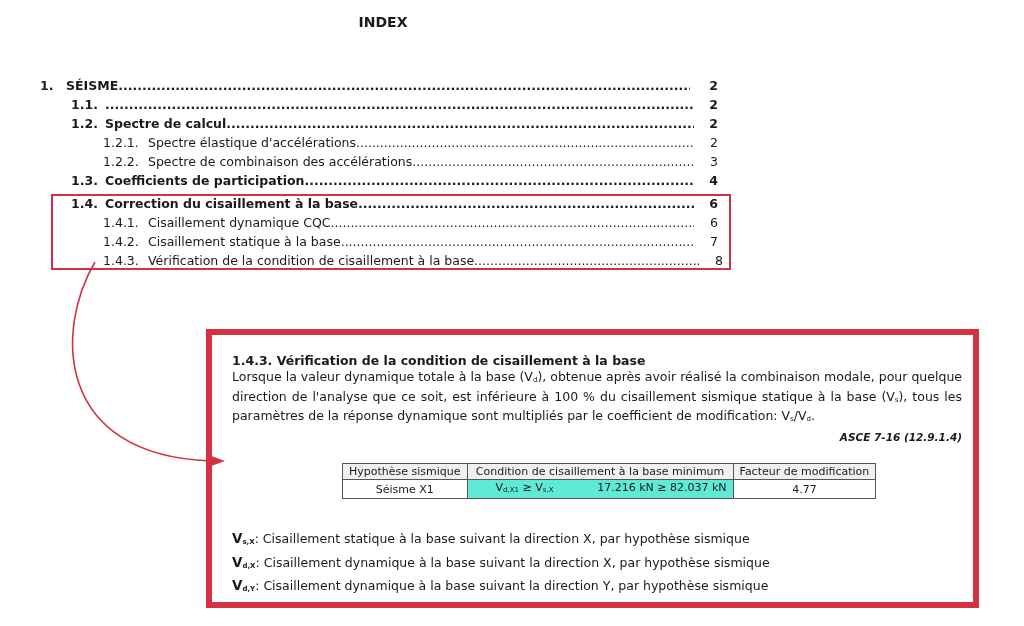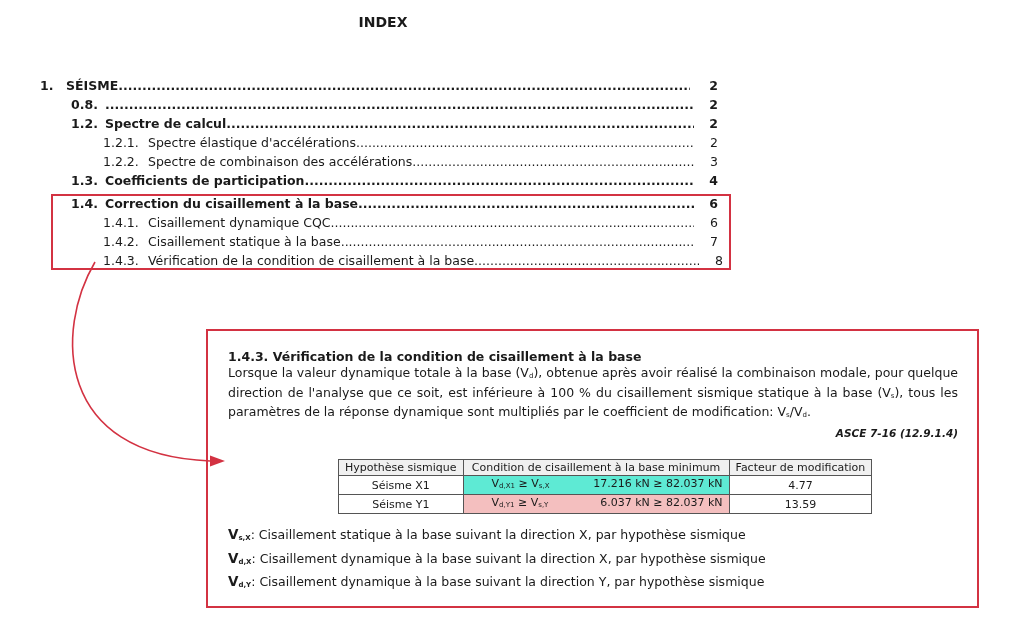--- a/index.html
+++ b/index.html
@@ -31,21 +31,21 @@
   .lvl1 { font-weight: bold; }
   .lvl2 { font-weight: bold; }
   .lvl3 { font-weight: normal; }
 
   .highlight-box {
     position: absolute; left: 51px; top: 194px; width: 680px; height: 76px;
     border: 2px solid #d33242; box-sizing: border-box;
   }
   .detail-box {
     position: absolute; left: 206px; top: 329px; width: 773px; height: 279px;
-    border: 2px solid #84cc16; box-sizing: border-box;
+    border: 6px solid #84cc16; box-sizing: border-box;
   }
   .detail-inner { position: absolute; left: 20px; top: 17px; width: 730px; }
   .sec-heading { font-weight: bold; font-size: 12.5px; margin: 0; line-height: 17px; }
   .sec-para {
     font-size: 12.5px; line-height: 16.5px; margin: 0; text-align: justify;
   }
   .sub { font-size: 7px; vertical-align: -1px; }
   .ref {
     text-align: right; font-style: italic; font-weight: bold; font-size: 10.5px;
     margin-top: 3px;
@@ -75,21 +75,21 @@
 <div class="index-title">INDEX</div>
 
 <div class="toc">
   <div class="toc-row lvl1" style="left:40px; top:76px; width:650px;">
     <span class="num" style="width:26px;">1.</span>
     <span class="lbl">SÉISME</span>
     <span class="dots"></span>
     <span class="page">2</span>
   </div>
   <div class="toc-row lvl2" style="left:71px; top:95px; width:623px;">
-    <span class="num" style="width:34px;">0.8.</span>
+    <span class="num" style="width:34px;">1.1.</span>
     <span class="dots"></span>
     <span class="page" style="right:-24px;">2</span>
   </div>
   <div class="toc-row lvl2" style="left:71px; top:114px; width:623px;">
     <span class="num" style="width:34px;">1.2.</span>
     <span class="lbl">Spectre de calcul</span>
     <span class="dots"></span>
     <span class="page" style="right:-24px;">2</span>
   </div>
   <div class="toc-row lvl3" style="left:103px; top:133px; width:591px;">
@@ -159,30 +159,20 @@
       <tr>
         <td class="c">Séisme X1</td>
         <td class="cond" style="background: #5eead4;">
           <div class="cond-wrap">
             <span class="cond-sym"><span>V</span><span class="sub">d,X1</span><span> ≥ V</span><span class="sub">s,X</span></span>
             <span>17.216 kN ≥ 82.037 kN</span>
           </div>
         </td>
         <td class="c">4.77</td>
       </tr>
-      <tr>
-        <td class="c">Séisme Y1</td>
-        <td class="cond" style="background: rgb(244, 191, 191);">
-          <div class="cond-wrap">
-            <span class="cond-sym"><span>V</span><span class="sub">d,Y1</span><span> ≥ V</span><span class="sub">s,Y</span></span>
-            <span>6.037 kN ≥ 82.037 kN</span>
-          </div>
-        </td>
-        <td class="c">13.59</td>
-      </tr>
     </tbody>
       </table>
 
     <div class="legend">
       <div class="legend-row"><span class="legend-sym"><span>V</span><span class="sub">s,X</span></span><span>: Cisaillement statique à la base suivant la direction X, par hypothèse sismique</span></div>
       <div class="legend-row"><span class="legend-sym"><span>V</span><span class="sub">d,X</span></span><span>: Cisaillement dynamique à la base suivant la direction X, par hypothèse sismique</span></div>
       <div class="legend-row"><span class="legend-sym"><span>V</span><span class="sub">d,Y</span></span><span>: Cisaillement dynamique à la base suivant la direction Y, par hypothèse sismique</span></div>
     </div>
   </div>
 </div>

